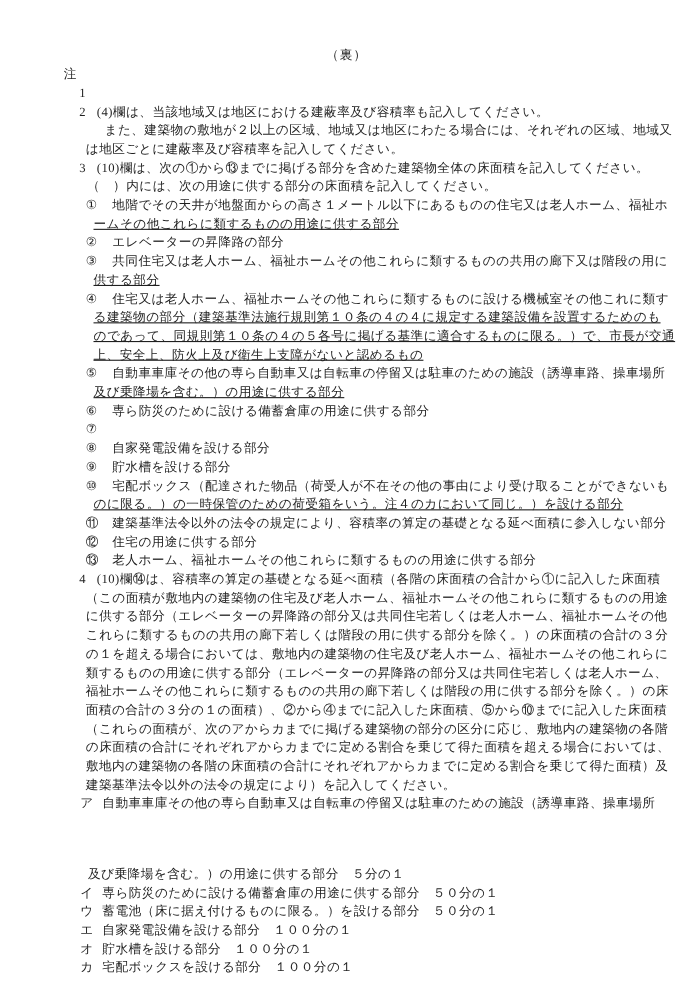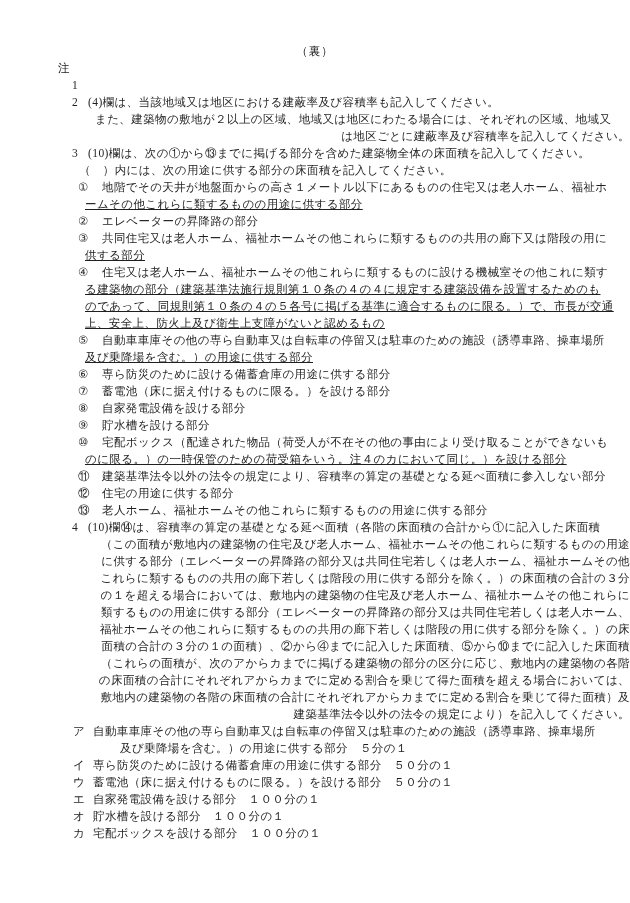--- a/index.html
+++ b/index.html
@@ -34,28 +34,28 @@
     height: 17px;
     white-space: nowrap;
   }
   .line .label { position: absolute; top: 0; }
 
   
   .h  { padding-left: 58px; }                      
   .n  { padding-left: 88px; }                      
   .n .label { left: 72px; }                        
   .np { padding-left: 95px; }                      
-  .nw { padding-left: 78px; text-align: right; }                      
+  .nw { padding-left: 78px; }                      
   .nt { padding-left: 79px; }                      
   .c  { padding-left: 102px; }                     
   .c .label { left: 78px; }                        
   .cw { padding-left: 85px; text-decoration: underline; }                      
   .k  { padding-left: 93px; }                      
   .k .label { left: 73px; }                        
-  .kw { padding-left: 120px; }                      
+  .kw { padding-left: 80px; margin-top: 47px; }                      
 </style>
 </head>
 <body>
 
 <div class="page">
   <div class="title">（裏）</div>
   <div class="doc-body" id="doc-body">
       <div class="line h"><span class="txt">注</span></div>
       <div class="line n"><span class="label">1</span></div>
       <div class="line n"><span class="label">2</span><span class="txt">(4)欄は、当該地域又は地区における建蔽率及び容積率も記入してください。</span></div>
@@ -68,21 +68,21 @@
       <div class="line c"><span class="label">②</span><span class="txt">エレベーターの昇降路の部分</span></div>
       <div class="line c"><span class="label">③</span><span class="txt">共同住宅又は老人ホーム、福祉ホームその他これらに類するものの共用の廊下又は階段の用に</span></div>
       <div class="line cw"><span class="txt">供する部分</span></div>
       <div class="line c"><span class="label">④</span><span class="txt">住宅又は老人ホーム、福祉ホームその他これらに類するものに設ける機械室その他これに類す</span></div>
       <div class="line cw"><span class="txt">る建築物の部分（建築基準法施行規則第１０条の４の４に規定する建築設備を設置するためのも</span></div>
       <div class="line cw"><span class="txt">のであって、同規則第１０条の４の５各号に掲げる基準に適合するものに限る。）で、市長が交通</span></div>
       <div class="line cw"><span class="txt">上、安全上、防火上及び衛生上支障がないと認めるもの</span></div>
       <div class="line c"><span class="label">⑤</span><span class="txt">自動車車庫その他の専ら自動車又は自転車の停留又は駐車のための施設（誘導車路、操車場所</span></div>
       <div class="line cw"><span class="txt">及び乗降場を含む。）の用途に供する部分</span></div>
       <div class="line c"><span class="label">⑥</span><span class="txt">専ら防災のために設ける備蓄倉庫の用途に供する部分</span></div>
-      <div class="line c"><span class="label">⑦</span><span class="txt">蓄電池（床に据え付けるものに限る。）を設ける部分</span></div>
+      <div class="line c"><span class="label">⑦</span></div>
       <div class="line c"><span class="label">⑧</span><span class="txt">自家発電設備を設ける部分</span></div>
       <div class="line c"><span class="label">⑨</span><span class="txt">貯水槽を設ける部分</span></div>
       <div class="line c"><span class="label">⑩</span><span class="txt">宅配ボックス（配達された物品（荷受人が不在その他の事由により受け取ることができないも</span></div>
       <div class="line cw"><span class="txt">のに限る。）の一時保管のための荷受箱をいう。注４のカにおいて同じ。）を設ける部分</span></div>
       <div class="line c"><span class="label">⑪</span><span class="txt">建築基準法令以外の法令の規定により、容積率の算定の基礎となる延べ面積に参入しない部分</span></div>
       <div class="line c"><span class="label">⑫</span><span class="txt">住宅の用途に供する部分</span></div>
       <div class="line c"><span class="label">⑬</span><span class="txt">老人ホーム、福祉ホームその他これらに類するものの用途に供する部分</span></div>
       <div class="line n"><span class="label">4</span><span class="txt">(10)欄⑭は、容積率の算定の基礎となる延べ面積（各階の床面積の合計から①に記入した床面積</span></div>
       <div class="line nw"><span class="txt">（この面積が敷地内の建築物の住宅及び老人ホーム、福祉ホームその他これらに類するものの用途</span></div>
       <div class="line nw"><span class="txt">に供する部分（エレベーターの昇降路の部分又は共同住宅若しくは老人ホーム、福祉ホームその他</span></div>

